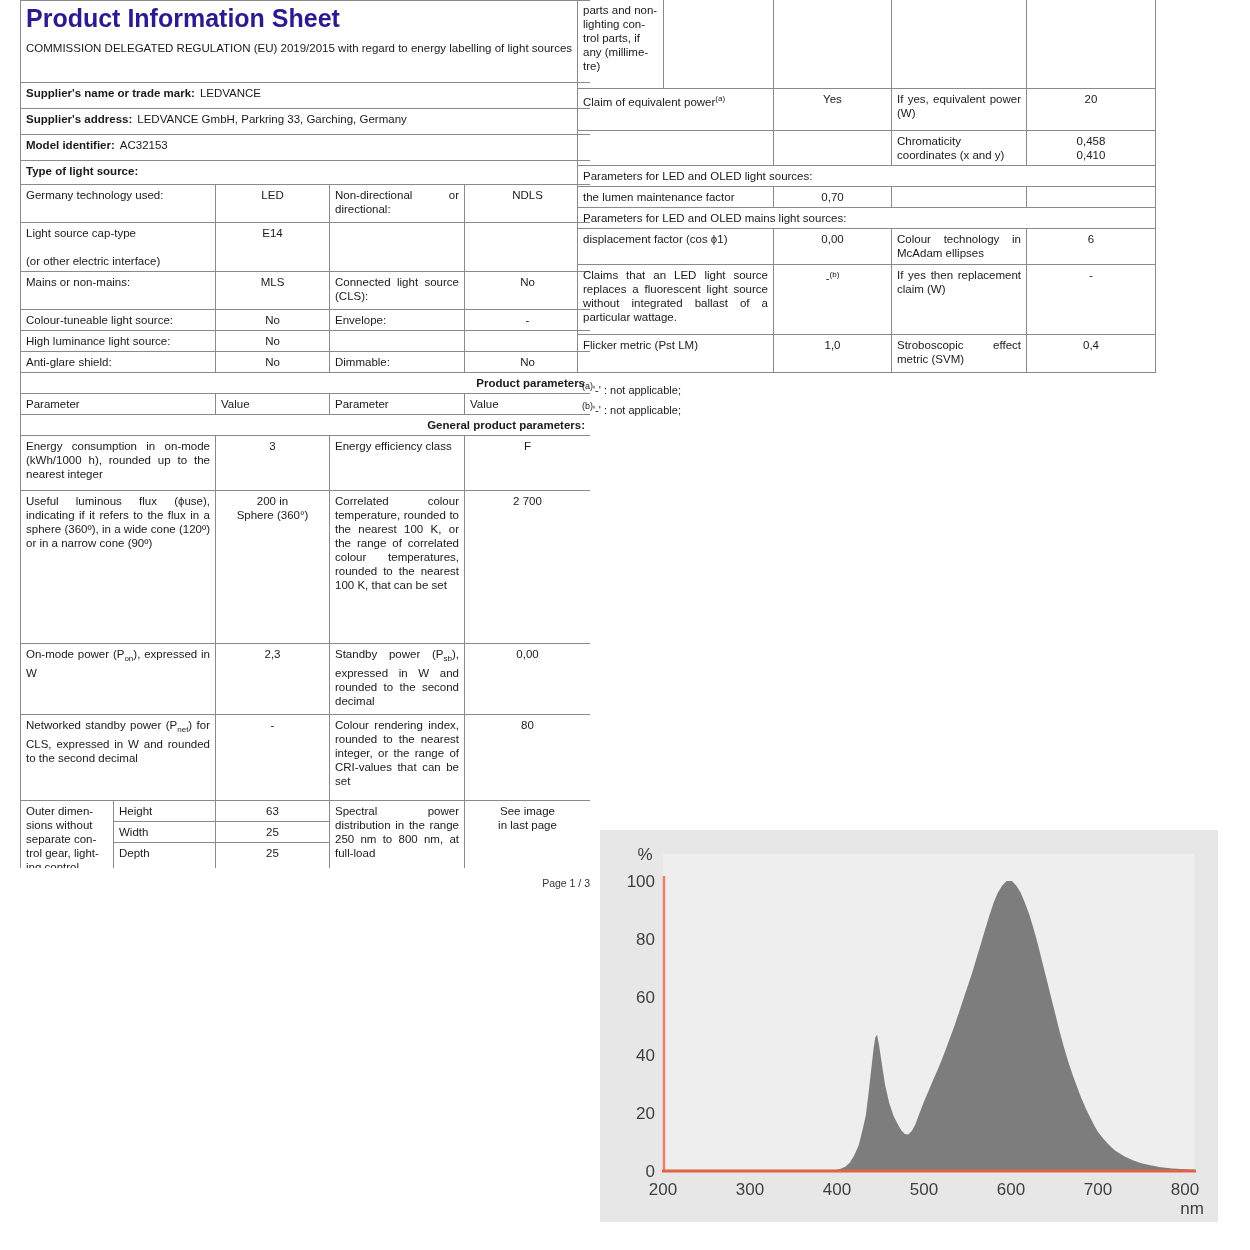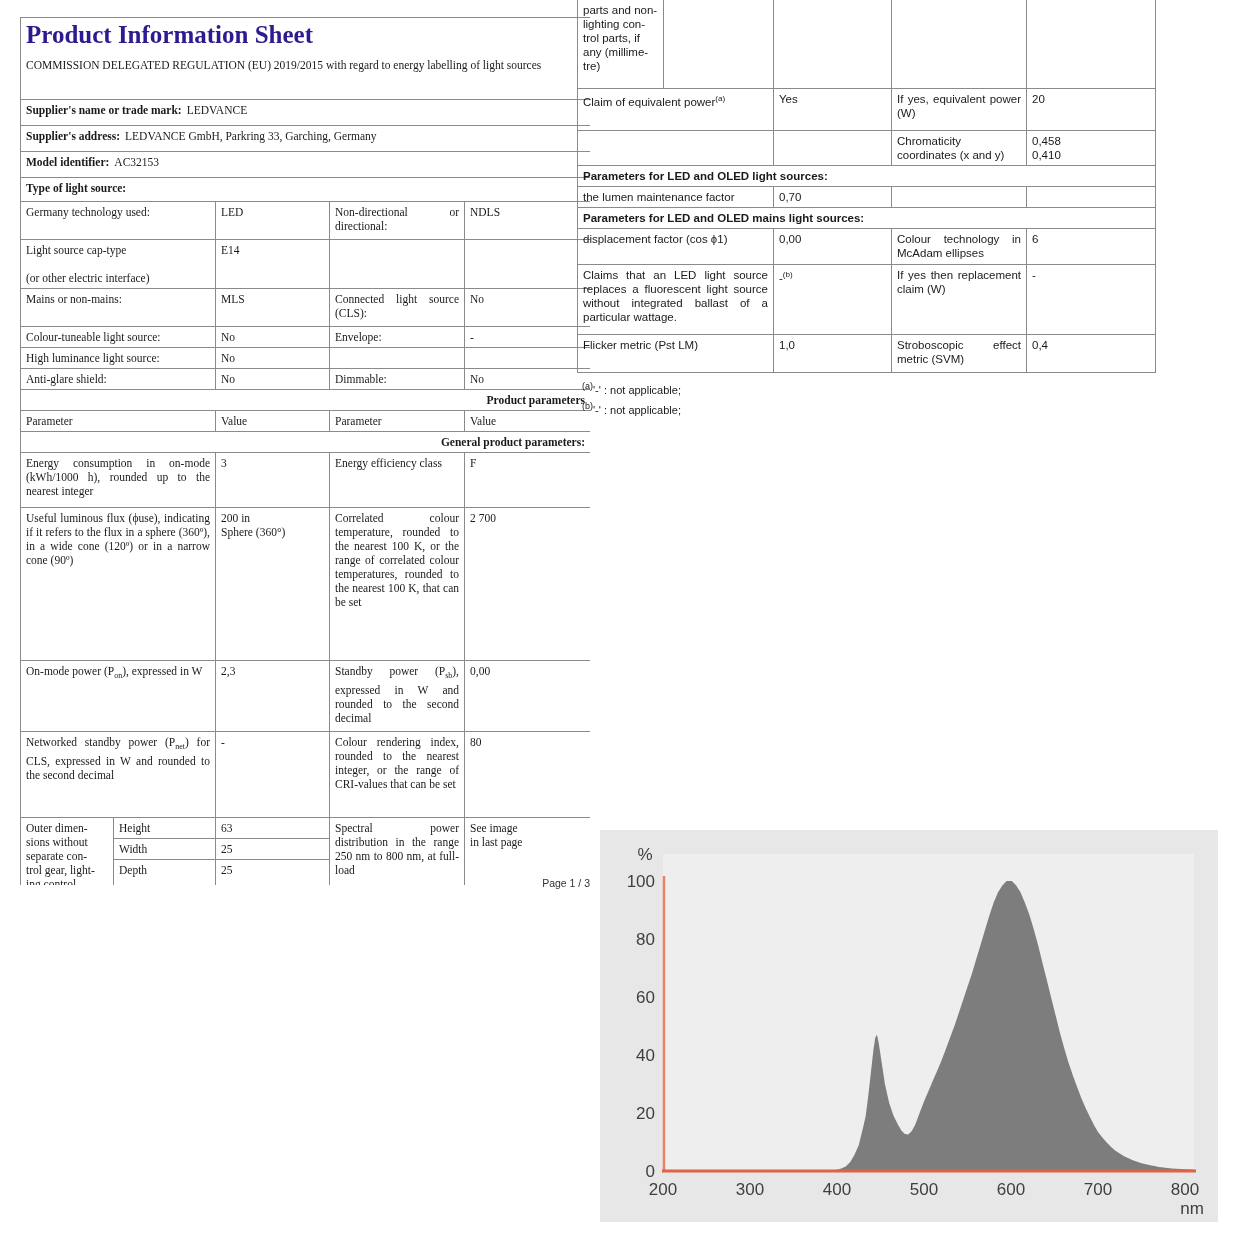--- a/index.html
+++ b/index.html
@@ -1,42 +1,41 @@
 <!DOCTYPE html>
 <html><head>
 <meta charset="utf-8">
 <style>
   * { margin: 0; padding: 0; box-sizing: border-box; }
   html, body { width: 1250px; height: 1250px; background: #ffffff; }
   body { font-family: "Liberation Sans", sans-serif; color: #1a1a1a; position: relative; }
 
   
   .sheet-left {
-    position: absolute; left: 20px; top: 17px; width: 570px; height: 868px;
+    position: absolute; left: 20px; top: 0; width: 570px; height: 868px;
     overflow: hidden;
-    font-family: Liberation Serif, serif;
   }
   .sheet-right {
     position: absolute; left: 577px; top: 0px; width: 578px;
   }
   table.doc {
     border-collapse: collapse; table-layout: fixed; width: 100%;
     font-size: 11.5px; line-height: 14px;
   }
   table.doc td {
     border: 1px solid #8a8a8a; vertical-align: top; padding: 3px 5px;
   }
   td.title-cell { padding: 8px 8px 10px 8px; }
   h1.doc-title { font-size: 25px; line-height: 28px; font-weight: bold; color: #2e1a8f; }
   p.subtitle { margin-top: 9px; font-size: 11.5px; line-height: 15px; }
   .b  { font-weight: bold; }
   .j  { text-align: justify; }
-  .v  { text-align: left; margin-left: 18px; }
+  .v  { text-align: center; margin-left: 18px; }
   .c  { text-align: right; font-weight: bold; }
-  .sec { font-weight: bold; }
+  .sec { font-weight: normal; }
   .preline { white-space: pre-line; }
   .lblgap { margin-left: 5px; }
   .cut { border-top: none !important; }
   sub { font-size: 8px; vertical-align: sub; }
   sup { font-size: 8px; vertical-align: super; }
   .page-num {
     position: absolute; left: 20px; top: 877px; width: 570px;
     text-align: right; font-size: 10.5px; color: #333;
   }
   .footnotes { margin-top: 5px; padding-left: 5px; font-size: 11px; line-height: 17px; }

